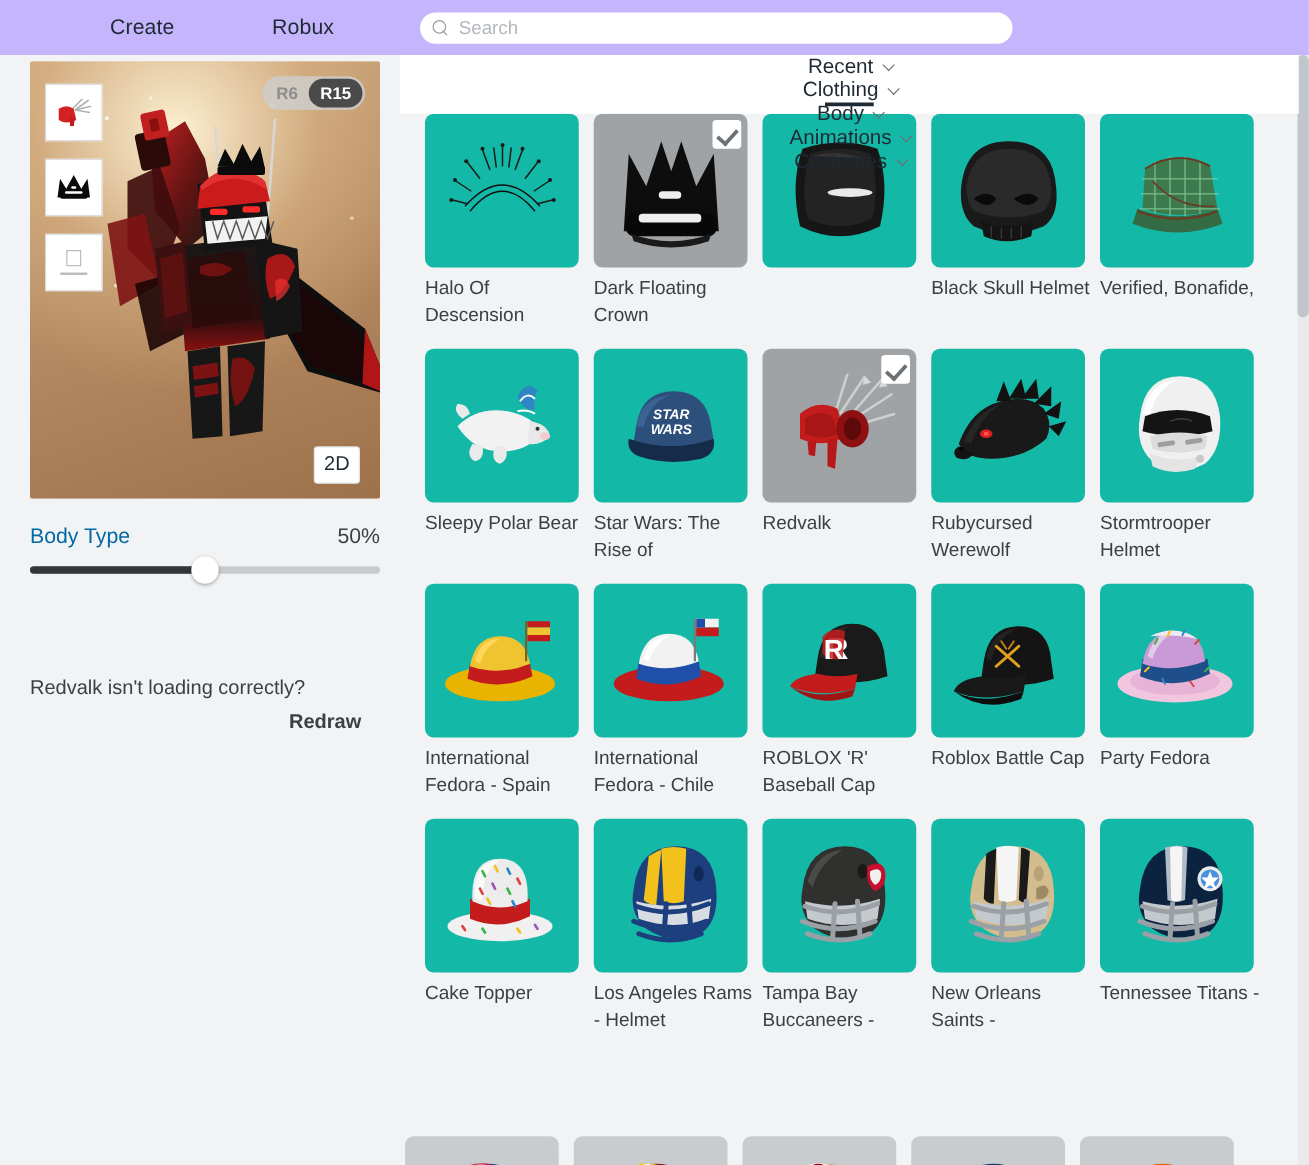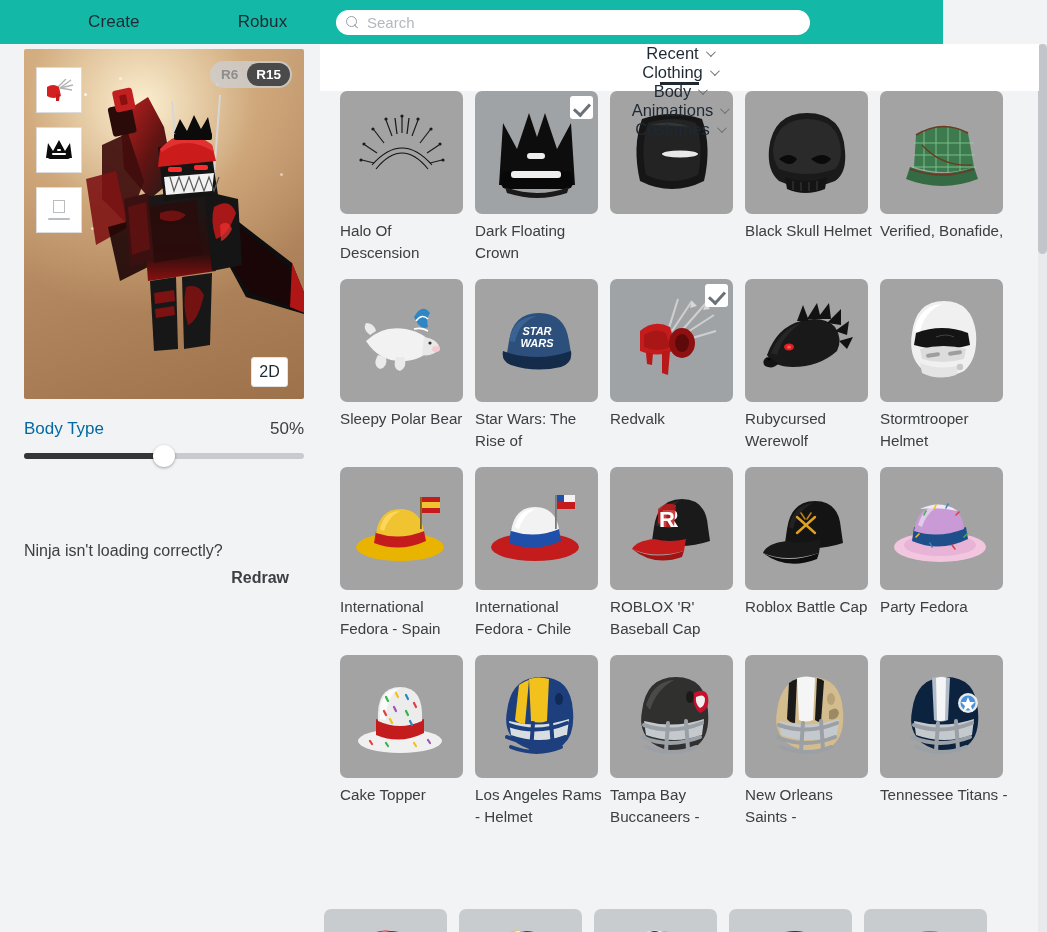--- a/index.html
+++ b/index.html
@@ -6,23 +6,23 @@
   html, body {
     width: 1047px; height: 932px;
     font-family: "Liberation Sans", sans-serif;
     background: #f1f3f5;
     overflow: hidden;
   }
 
   
   #topbar {
     position: absolute; left: 0; top: 0;
-    width: 943px; height: 44px;
-    background: #14b8a6;
-    display: flex; align-items: center; gap: 20px;
+    width: 1047px; height: 44px;
+    background: #c4b5fd;
+    display: flex; align-items: center;
   }
   .topnav-link {
     font-size: 17px; color: #1f2933;
     margin-left: 0; padding: 0 14px;
     letter-spacing: .1px; cursor: pointer;
   }
   #nav-create { margin-left: 74px; }
   #nav-robux { margin-left: 50px; }
   #searchbox {
     position: absolute; left: 336px; top: 10px;
@@ -177,21 +177,21 @@
     position: absolute; left: 16px; top: 47px; width: 735px;
     display: grid;
     grid-template-columns: repeat(5, 135px);
     column-gap: 0px; row-gap: 0px;
     padding-left: 12px;
   }
   .cell { width: 135px; height: 188px; position: relative; }
   .thumb {
     position: absolute; left: 0; top: 0;
     width: 123px; height: 123px;
-    background: #a3a3a3; border-radius: 7px;
+    background: #14b8a6; border-radius: 7px;
     overflow: hidden;
     cursor: pointer;
   }
   .thumb.selected { background: #a0a3a6; }
   .check {
     position: absolute; right: 5px; top: 5px;
     width: 23px; height: 23px; background: #fff; border-radius: 3px;
     z-index: 4;
   }
   .check::after {
@@ -369,21 +369,21 @@
 
   <div id="bodytype-row">
     <span id="bodytype-label">Body Type</span>
     <span id="bodytype-value">50%</span>
   </div>
   <div id="slider-track">
     <div id="slider-fill" style="width: 50%;"></div>
     <div id="slider-thumb" style="left: 50%;"></div>
   </div>
 
-  <div id="redraw-prompt">Ninja isn't loading correctly?</div>
+  <div id="redraw-prompt">Redvalk isn't loading correctly?</div>
   <div id="redraw-link">Redraw</div>
 </div>
 
 <div id="rightpanel">
   <div id="catalog-scroll">
 
     <div id="partial-top-row">
         <div class="partial-label" style="left: 14px;">- Hat</div>
         <div class="partial-label" style="left: 147px;">Nightwatch...</div>
         <div class="partial-label" style="left: 282px;">Monster</div>

